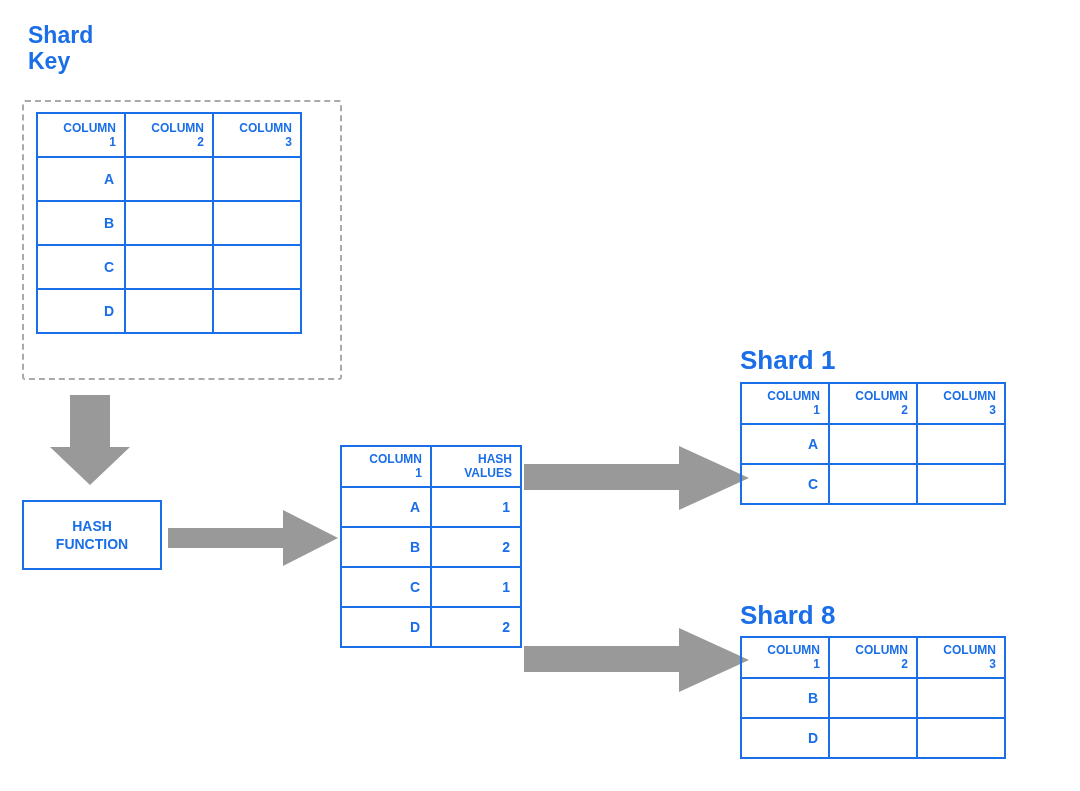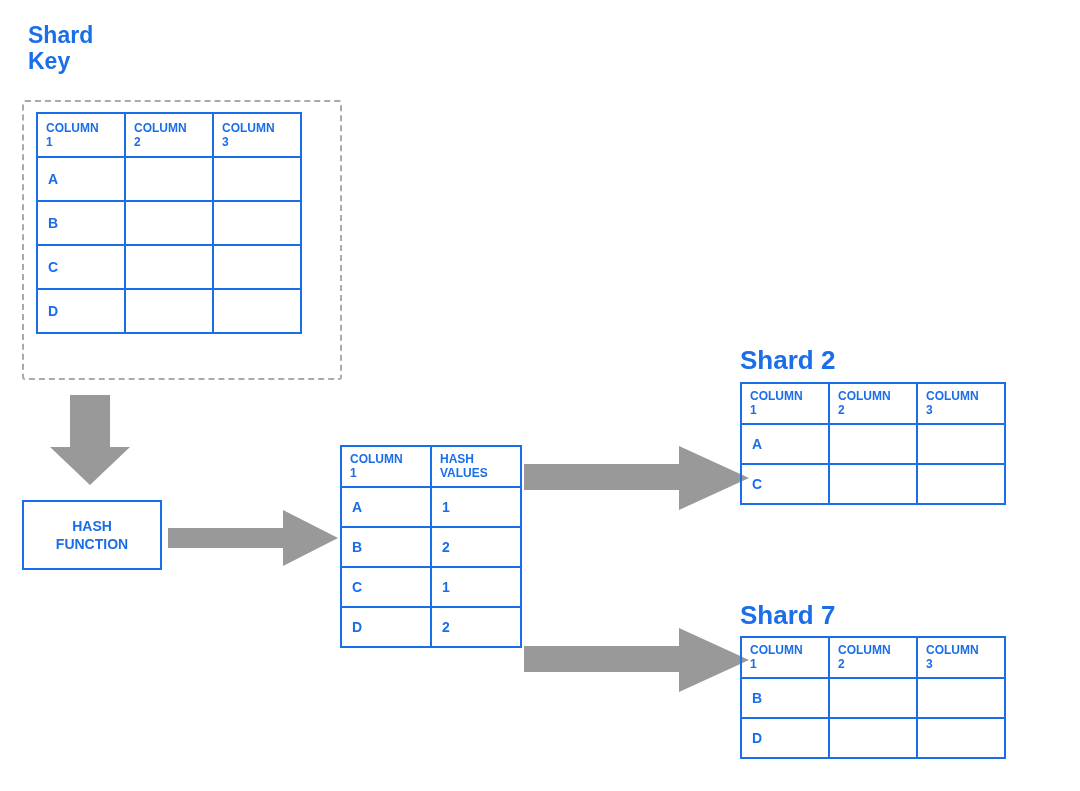--- a/index.html
+++ b/index.html
@@ -33,21 +33,21 @@
       border: 2.5px dashed #aaa;
       border-radius: 3px;
     }
 
     
     .tbl {
       border-collapse: collapse;
     }
     .tbl td, .tbl th {
       border: 2px solid #1a6ee8;
-      text-align: left;
+      text-align: right;
       font-weight: bold;
       color: #1a6ee8;
       font-size: 13px;
       padding: 0;
     }
     .tbl .hdr {
       font-size: 12px;
       font-weight: bold;
       line-height: 1.2;
       padding: 5px 8px;
@@ -226,21 +226,21 @@
 </div>
 
 <svg style="position:absolute; top:446px; left:524px;" width="230" height="70" class="arrow-svg">
   <polygon points="0,18 155,18 155,0 225,32 155,64 155,44 0,44" fill="#999"></polygon>
 </svg>
 
 <svg style="position:absolute; top:628px; left:524px;" width="230" height="70" class="arrow-svg">
   <polygon points="0,18 155,18 155,0 225,32 155,64 155,44 0,44" fill="#999"></polygon>
 </svg>
 
-<div class="shard1-title">Shard 2</div>
+<div class="shard1-title">Shard 1</div>
 
 <div class="shard1-table">
   <table class="tbl">
     <tbody>
         <tr>
       <td class="hdr">COLUMN<br>1</td>
       <td class="hdr">COLUMN<br>2</td>
       <td class="hdr">COLUMN<br>3</td>
     </tr>
     <tr>
@@ -250,21 +250,21 @@
     </tr>
     <tr>
       <td class="cell">C</td>
       <td class="cell"></td>
       <td class="cell"></td>
     </tr>
   </tbody>
     </table>
 </div>
 
-<div class="shard2-title">Shard 7</div>
+<div class="shard2-title">Shard 8</div>
 
 <div class="shard2-table">
   <table class="tbl">
     <tbody>
         <tr>
       <td class="hdr">COLUMN<br>1</td>
       <td class="hdr">COLUMN<br>2</td>
       <td class="hdr">COLUMN<br>3</td>
     </tr>
     <tr>

